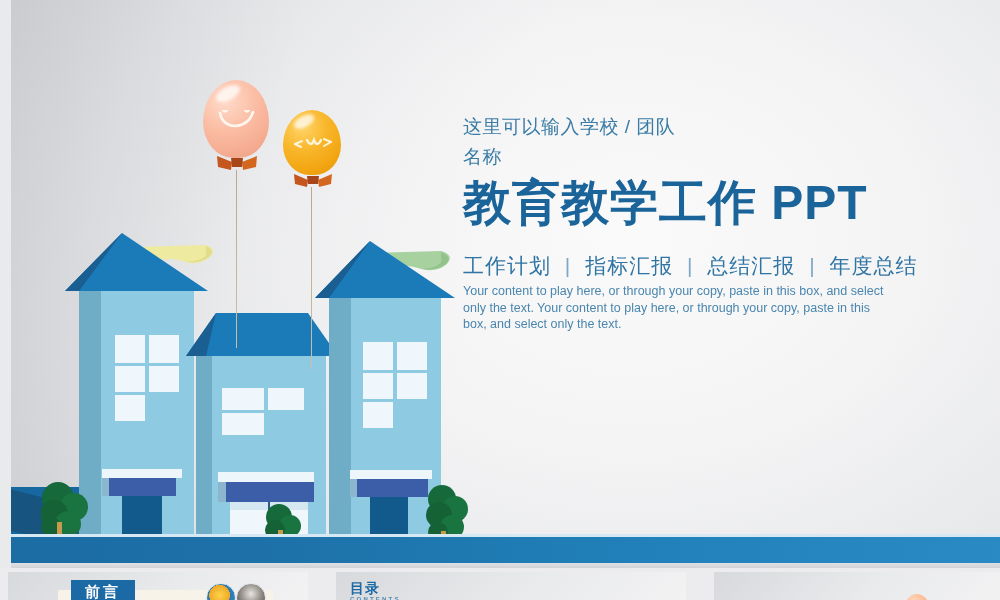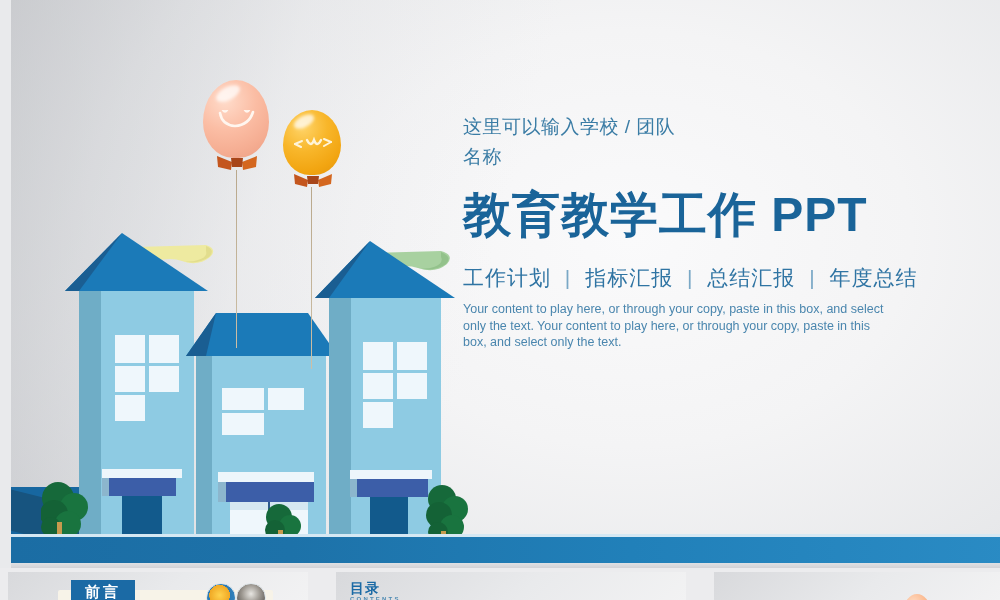--- a/index.html
+++ b/index.html
@@ -92,31 +92,31 @@
   .bface{ position:absolute; font-size:0; }
   .bow{ position:absolute; }
 
   
   .textblock{ position:absolute; left:452px; top:112px; width:535px; }
   .school-name{
     font-size:19px; line-height:30px; color:#3a7ca5; letter-spacing:.5px;
     width:225px;
   }
   .main-title{
-    margin-top:16px;
+    margin-top:4px;
     font-size:48px; line-height:54px; font-weight:bold;
     color:#1a6499; letter-spacing:1px; white-space:nowrap;
   }
   .subtitle{
     margin-top:22px; font-size:21px; line-height:28px; color:#2f74a3;
     letter-spacing:1px; white-space:nowrap;
   }
   .subtitle .sep{ color:#7aa8c6; padding:0 7px; }
   .body-copy{
-    margin-top:9px; width:425px;
+    margin-top:3px; width:425px;
     font-size:12.5px; line-height:16.5px; color:#4a86ae;
   }
 
   
   .strip{
     position:absolute; left:0; top:568px; width:1000px; height:32px;
     background:#ececee;
   }
   .thumb{
     position:absolute; top:4px; height:28px; overflow:hidden;

